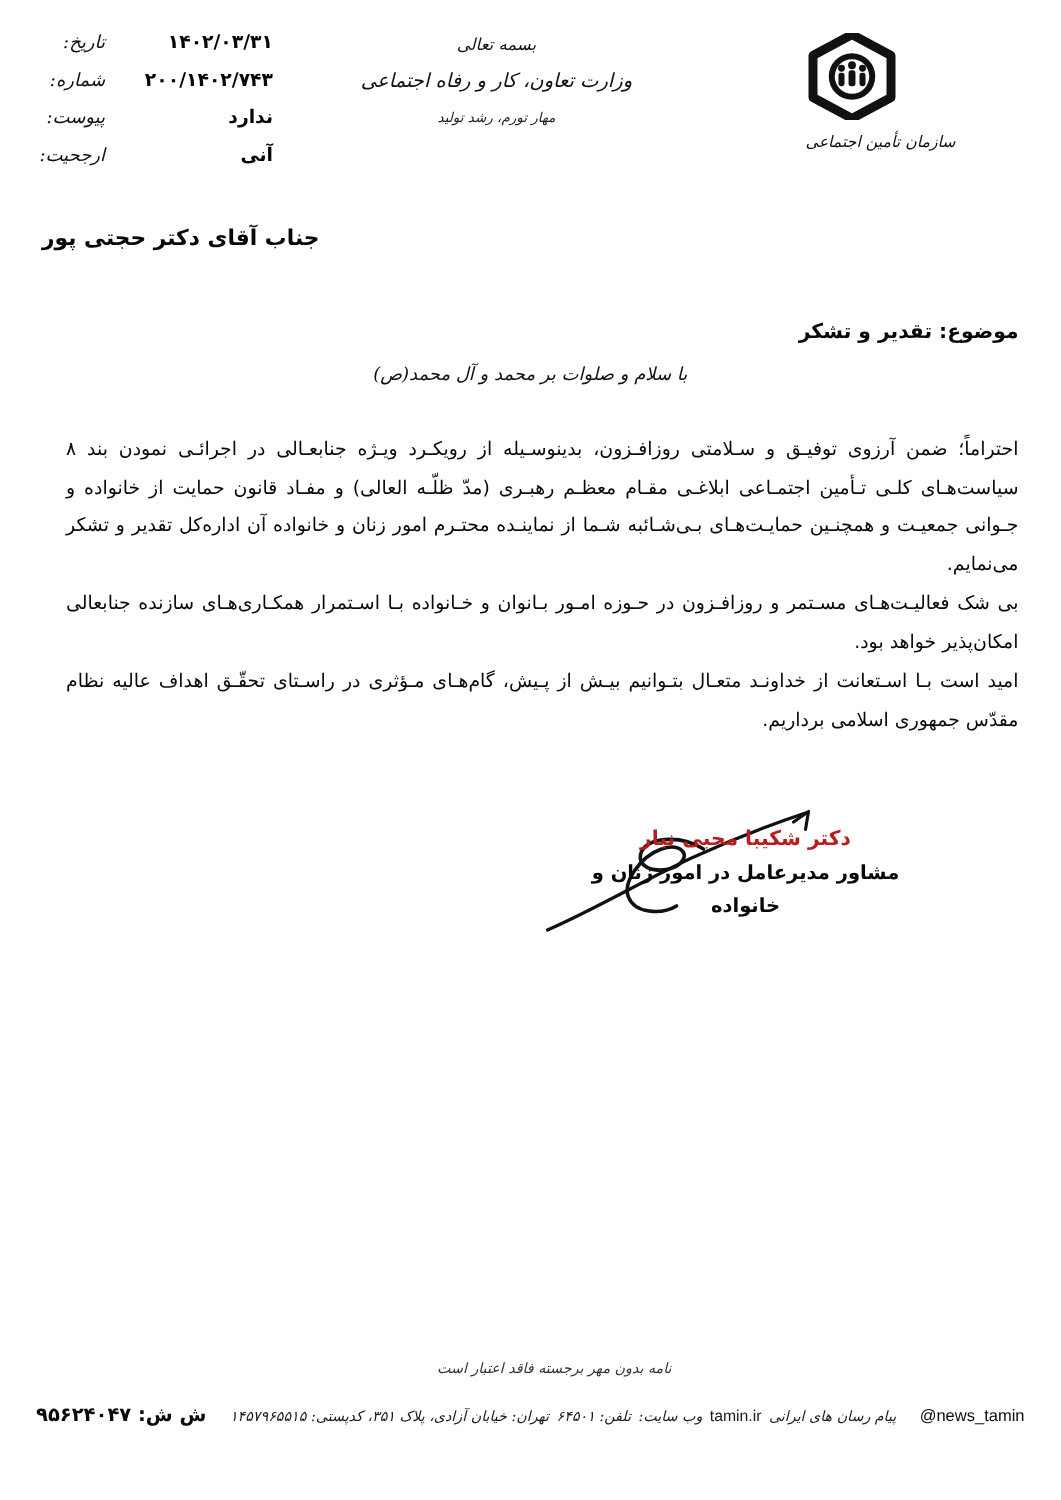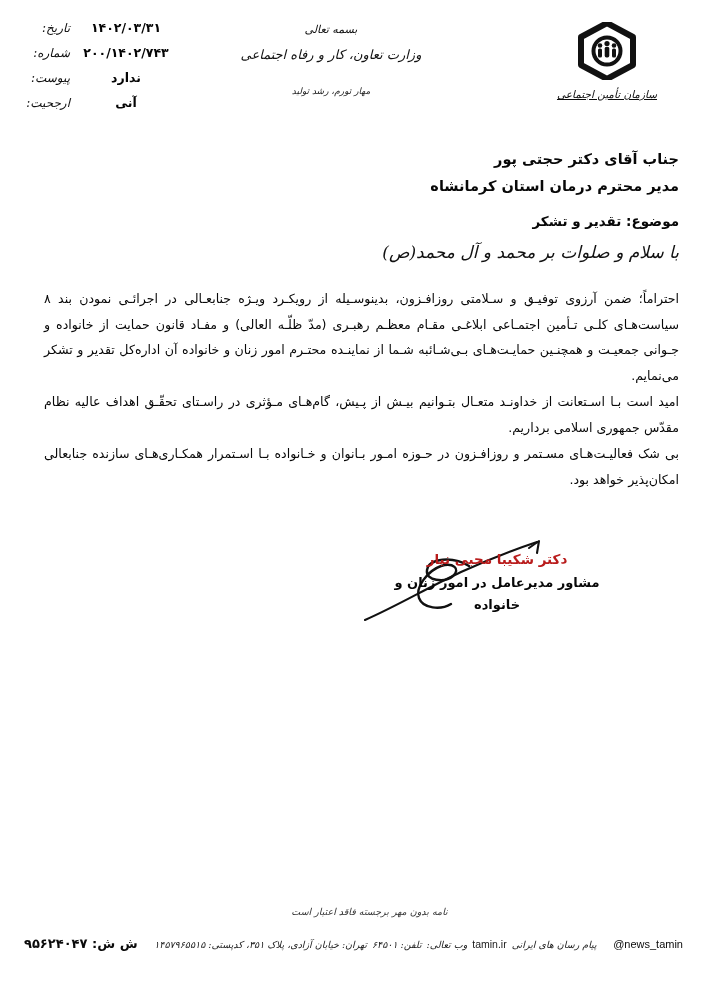--- a/index.html
+++ b/index.html
@@ -29,22 +29,21 @@
     left: 0;
     height: 120px;
   }
 
   
   .logo-block {
     position: absolute;
     top: 8px;
     right: 30px;
     width: 140px;
-    text-align: center;
-    text-decoration: underline;
+    text-align: left;
   }
   .logo-mark {
     display: block;
     margin: 0 auto;
   }
   .logo-caption {
     margin-top: 4px;
     font-size: 10.5px;
     font-family: "DejaVu Serif", "Liberation Serif", serif;
     font-style: italic;
@@ -65,21 +64,21 @@
     color: #111;
   }
   .basmala {
     font-size: 11px;
     line-height: 1.1;
     margin-bottom: 11px;
   }
   .ministry-name {
     font-size: 13px;
     line-height: 1.2;
-    margin-bottom: 24px;
+    margin-bottom: 12px;
     white-space: nowrap;
   }
   .slogan {
     font-size: 9px;
     line-height: 1.1;
     color: #222;
   }
 
   
   .fields {
@@ -100,32 +99,32 @@
     font-style: italic;
     font-size: 12px;
     width: 58px;
     text-align: right;
     color: #111;
   }
   .field-value {
     font-size: 12.5px;
     font-weight: bold;
     color: #050505;
-    text-align: center;
+    text-align: right;
     width: 112px;
     direction: rtl;
   }
 
   
   .addressee {
     position: absolute;
     top: 146px;
     right: 28px;
     left: 28px;
-    text-align: right;
+    text-align: left;
   }
   .addressee-line {
     font-size: 14.5px;
     font-weight: bold;
     line-height: 1.85;
     color: #080808;
   }
 
   
   .subject {
@@ -138,24 +137,24 @@
     font-weight: bold;
     color: #080808;
   }
 
   
   .salutation {
     position: absolute;
     top: 242px;
     right: 28px;
     left: 28px;
-    text-align: right;
-    font-family: "DejaVu Serif", "Liberation Serif", serif;
-    font-style: italic;
-    font-size: 17px;
+    text-align: center;
+    font-family: "DejaVu Serif", "Liberation Serif", serif;
+    font-style: italic;
+    font-size: 12px;
     color: #111;
   }
 
   
   .body-text {
     position: absolute;
     top: 286px;
     right: 28px;
     left: 28px;
     text-align: justify;
@@ -309,31 +308,30 @@
       </div>
       <div class="field-row">
         <span class="field-value">آنی</span>
         <span class="field-label">ارجحیت:</span>
       </div>
     </div>
   </div>
 
   <div class="addressee">
     <div class="addressee-line">جناب آقای دکتر حجتی پور</div>
-    <div class="addressee-line">مدیر محترم درمان استان کرمانشاه</div>
   </div>
 
   <div class="subject">موضوع: تقدیر و تشکر</div>
 
   <div class="salutation">با سلام و صلوات بر محمد و آل محمد(ص)</div>
 
   <div class="body-text">
     <p class="para">احتراماً؛ ضمن آرزوی توفیـق و سـلامتی روزافـزون، بدینوسـیله از رویکـرد ویـژه جنابعـالی در اجرائـی نمودن بند ۸ سیاست‌هـای کلـی تـأمین اجتمـاعی ابلاغـی مقـام معظـم رهبـری (مدّ ظلّـه العالی) و مفـاد قانون حمایت از خانواده و جـوانی جمعیـت و همچنـین حمایـت‌هـای بـی‌شـائبه شـما از نماینـده محتـرم امور زنان و خانواده آن اداره‌کل تقدیر و تشکر می‌نمایم.</p>
+    <p class="para">بی شک فعالیـت‌هـای مسـتمر و روزافـزون در حـوزه امـور بـانوان و خـانواده بـا اسـتمرار همکـاری‌هـای سازنده جنابعالی امکان‌پذیر خواهد بود.</p>
     <p class="para">امید است بـا اسـتعانت از خداونـد متعـال بتـوانیم بیـش از پـیش، گام‌هـای مـؤثری در راسـتای تحقّـق اهداف عالیه نظام مقدّس جمهوری اسلامی برداریم.</p>
-    <p class="para">بی شک فعالیـت‌هـای مسـتمر و روزافـزون در حـوزه امـور بـانوان و خـانواده بـا اسـتمرار همکـاری‌هـای سازنده جنابعالی امکان‌پذیر خواهد بود.</p>
   </div>
 
   <div class="signature">
     <span class="sig-scribble">
       <svg width="200" height="90" viewBox="0 0 200 90" aria-hidden="true">
         <path d="M8 84 C40 70 70 52 104 36 C126 26 150 16 180 6" fill="none" stroke="#111" stroke-width="2.1" stroke-linecap="round"></path>
         <path d="M172 12 L182 5 L180 17" fill="none" stroke="#111" stroke-width="2.1" stroke-linecap="round" stroke-linejoin="round"></path>
         <path d="M112 30 C96 20 72 22 70 34 C68 45 88 47 96 40 C104 33 96 26 84 30
                  C70 35 58 52 62 62 C66 73 84 74 94 68" fill="none" stroke="#111" stroke-width="2.4" stroke-linecap="round"></path>
       </svg>
@@ -343,20 +341,20 @@
     <div class="sig-title2">خانواده</div>
   </div>
 
   <div class="footer-note">نامه بدون مهر برجسته فاقد اعتبار است</div>
 
   <div class="footer-bar">
     <span class="handle">@news_tamin</span>
     <span class="contact">
       <span>پیام رسان های ایرانی</span>
       <span class="latin">tamin.ir</span>
-      <span>وب تعالی:</span>
+      <span>وب سایت:</span>
       <span>تلفن: ۶۴۵۰۱</span>
       <span>تهران: خیابان آزادی، پلاک ۳۵۱، کدپستی: ۱۴۵۷۹۶۵۵۱۵</span>
     </span>
     <span class="serial">ش ش: ۹۵۶۲۴۰۴۷</span>
   </div>
 
 </div>
 
 </body></html>

